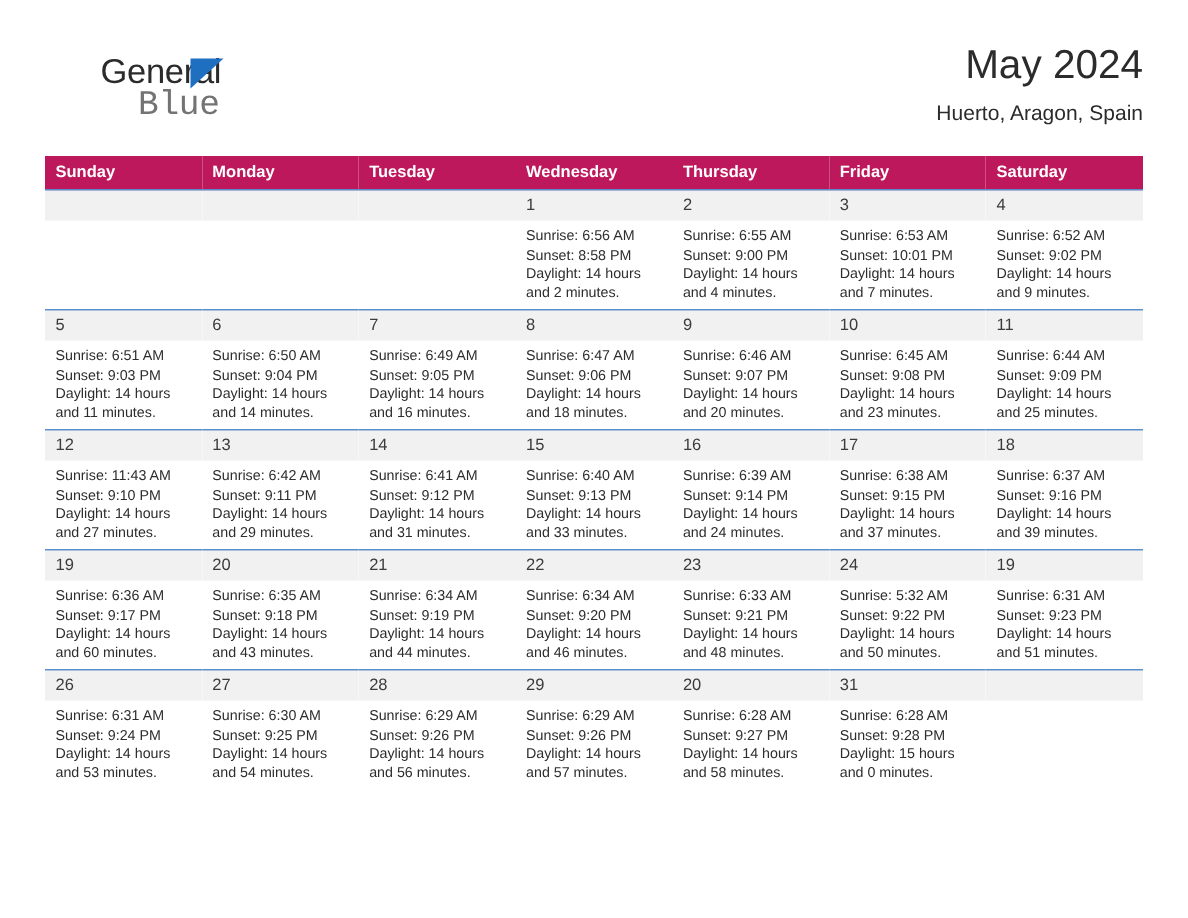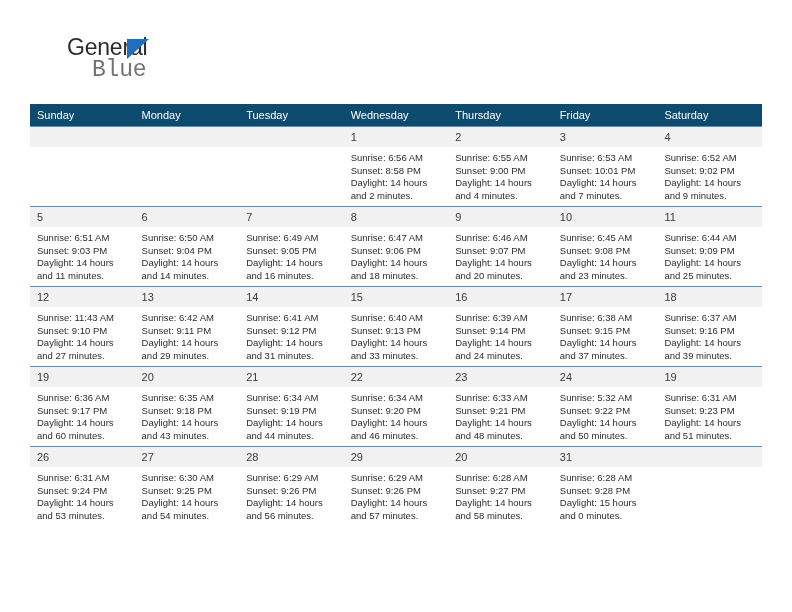--- a/index.html
+++ b/index.html
@@ -88,24 +88,24 @@
   
   .calendar {
     position: absolute;
     left: 30px;
     top: 104px;
     width: 732px;
     border-collapse: collapse;
     table-layout: fixed;
   }
   .calendar th {
-    background: #0c4a6e;
+    background: #be185d;
     color: #ffffff;
     font-size: 11px;
-    font-weight: normal;
+    font-weight: bold;
     text-align: left;
     padding: 5px 0 5px 7px;
     height: 12px;
     border: none;
   }
   .calendar td {
     vertical-align: top;
     padding: 0;
     width: 104.57px;
     height: 79px;
@@ -145,20 +145,24 @@
 <div class="page">
 
   <div class="header">
 
     <div class="logo">
       <span class="logo-general">General</span>
       <span class="logo-triangle"></span>
       <span class="logo-blue">Blue</span>
     </div>
 
+    <div class="title-block">
+      <h1 class="cal-title">May 2024</h1>
+      <p class="cal-subtitle">Huerto, Aragon, Spain</p>
+    </div>
 
   </div>
 
   <table class="calendar">
     <thead>
       <tr>
         <th>Sunday</th>
         <th>Monday</th>
         <th>Tuesday</th>
         <th>Wednesday</th>

